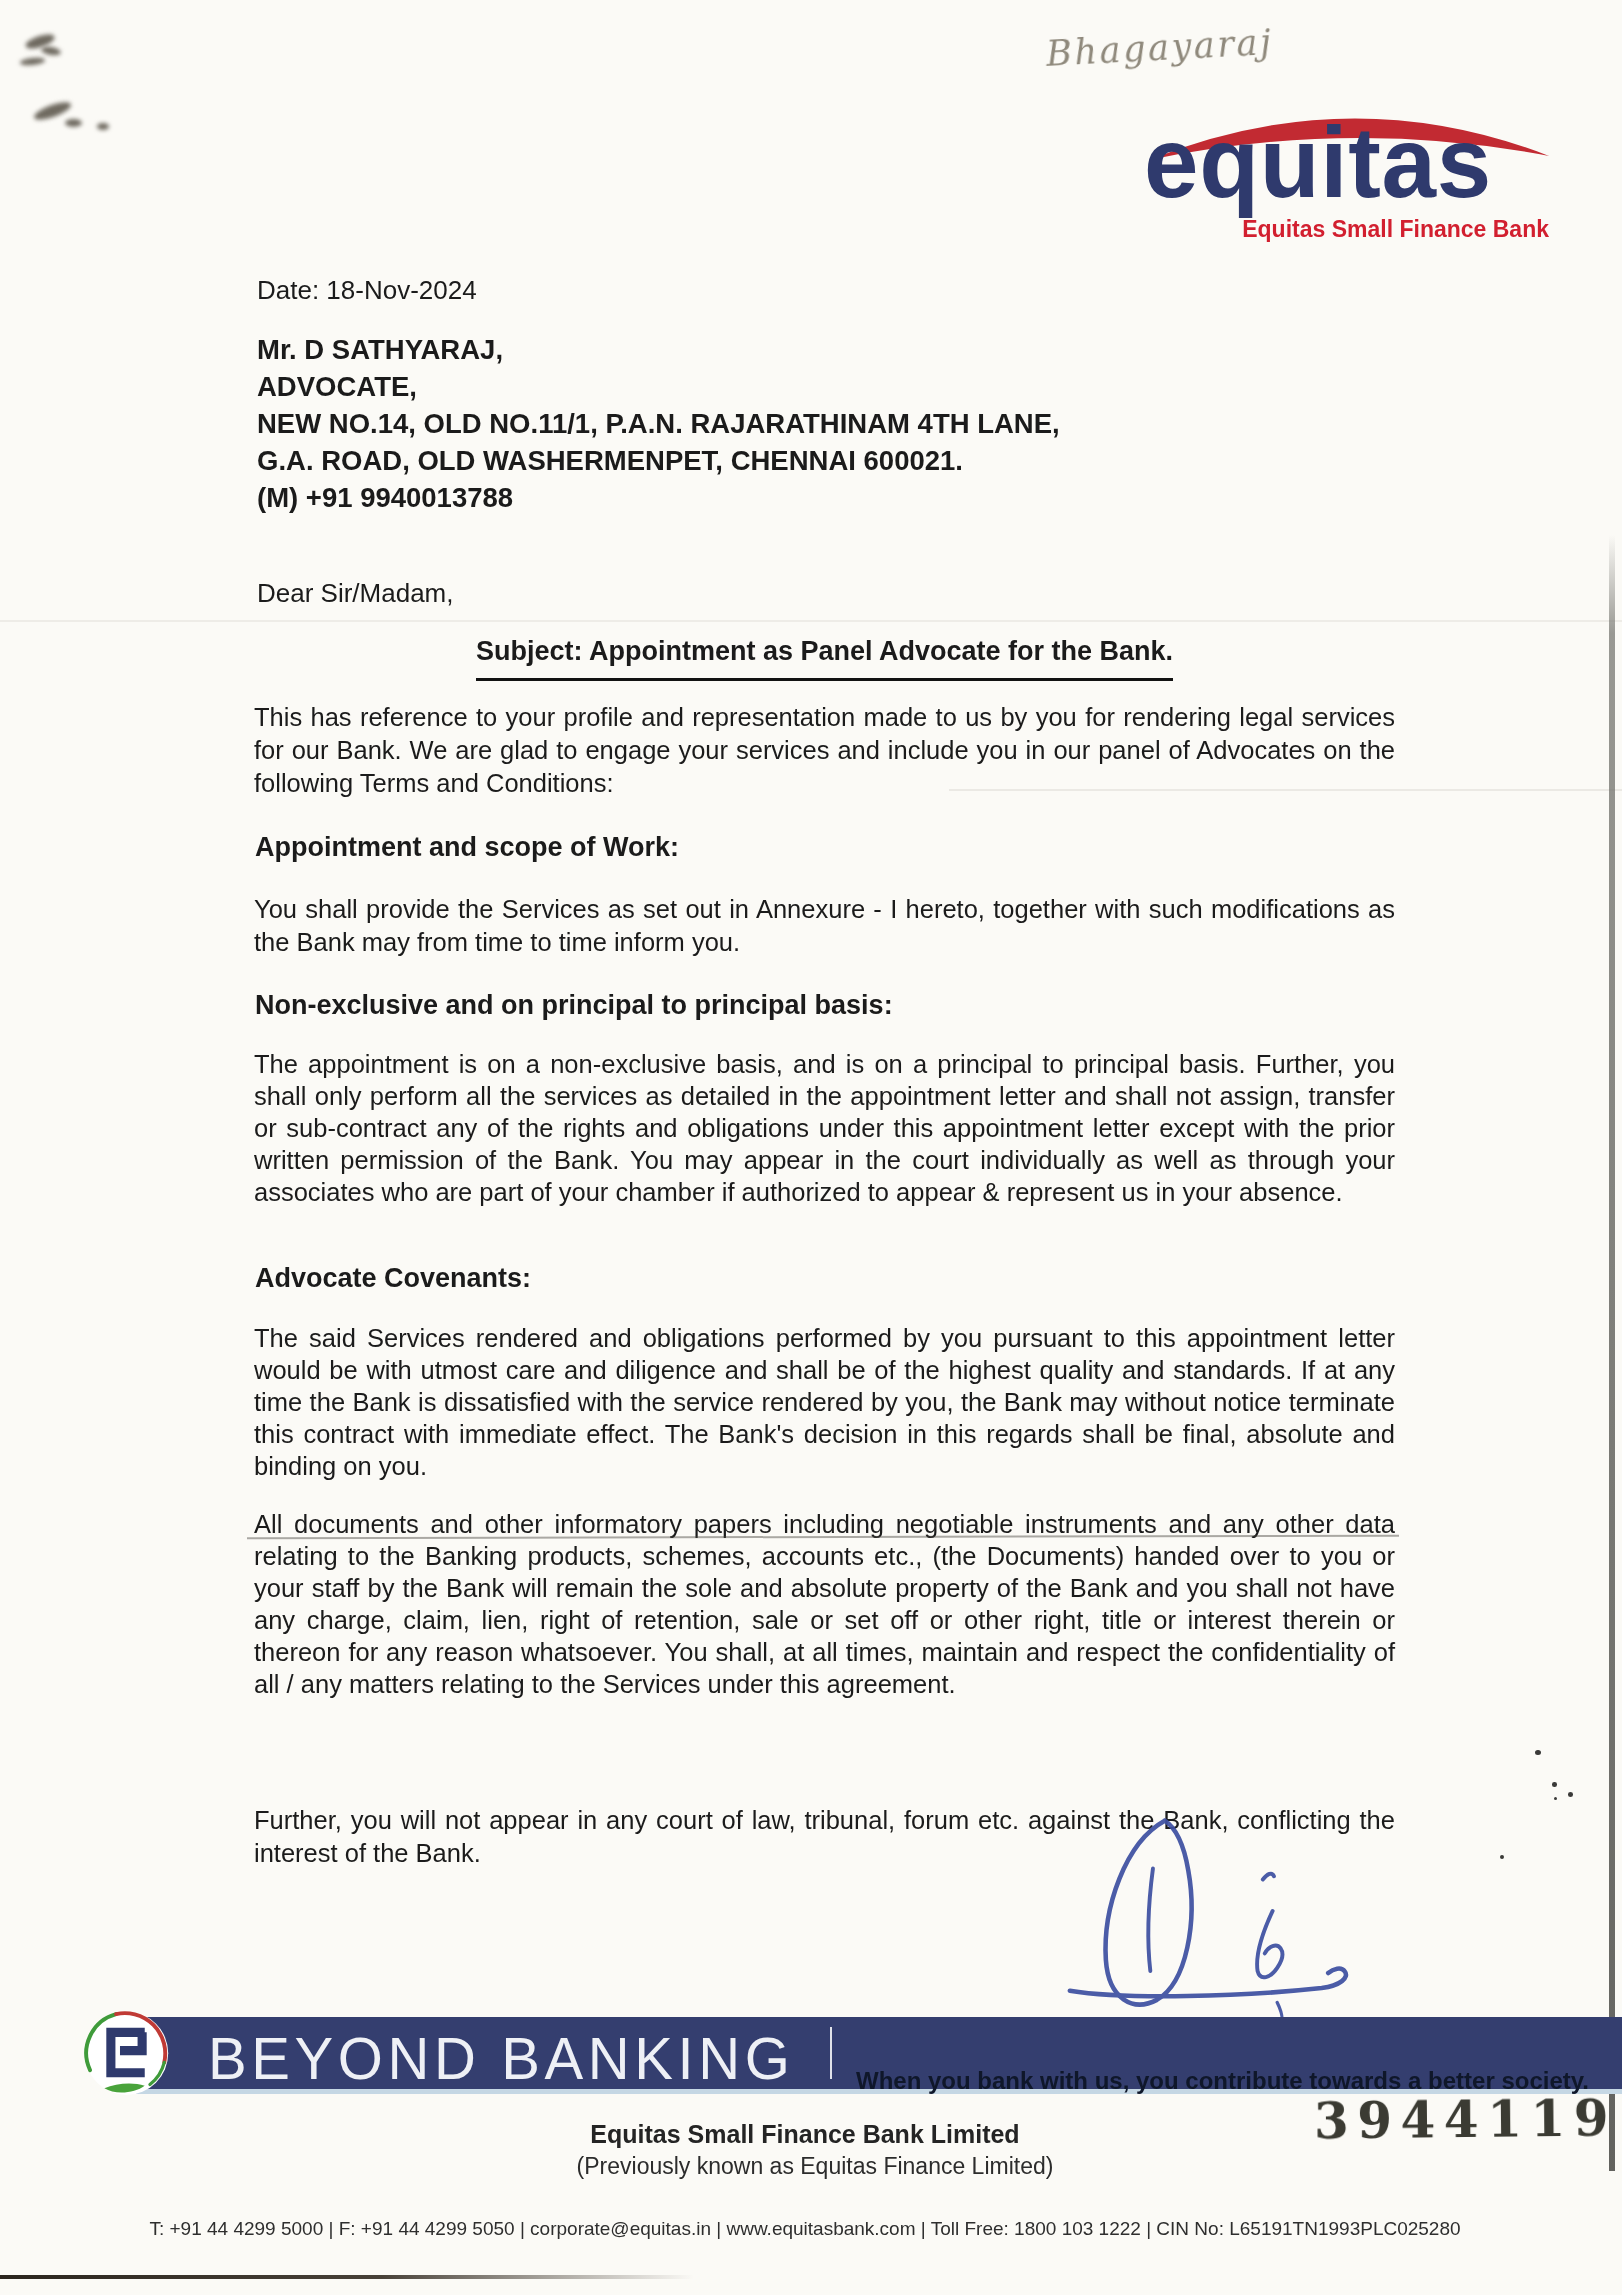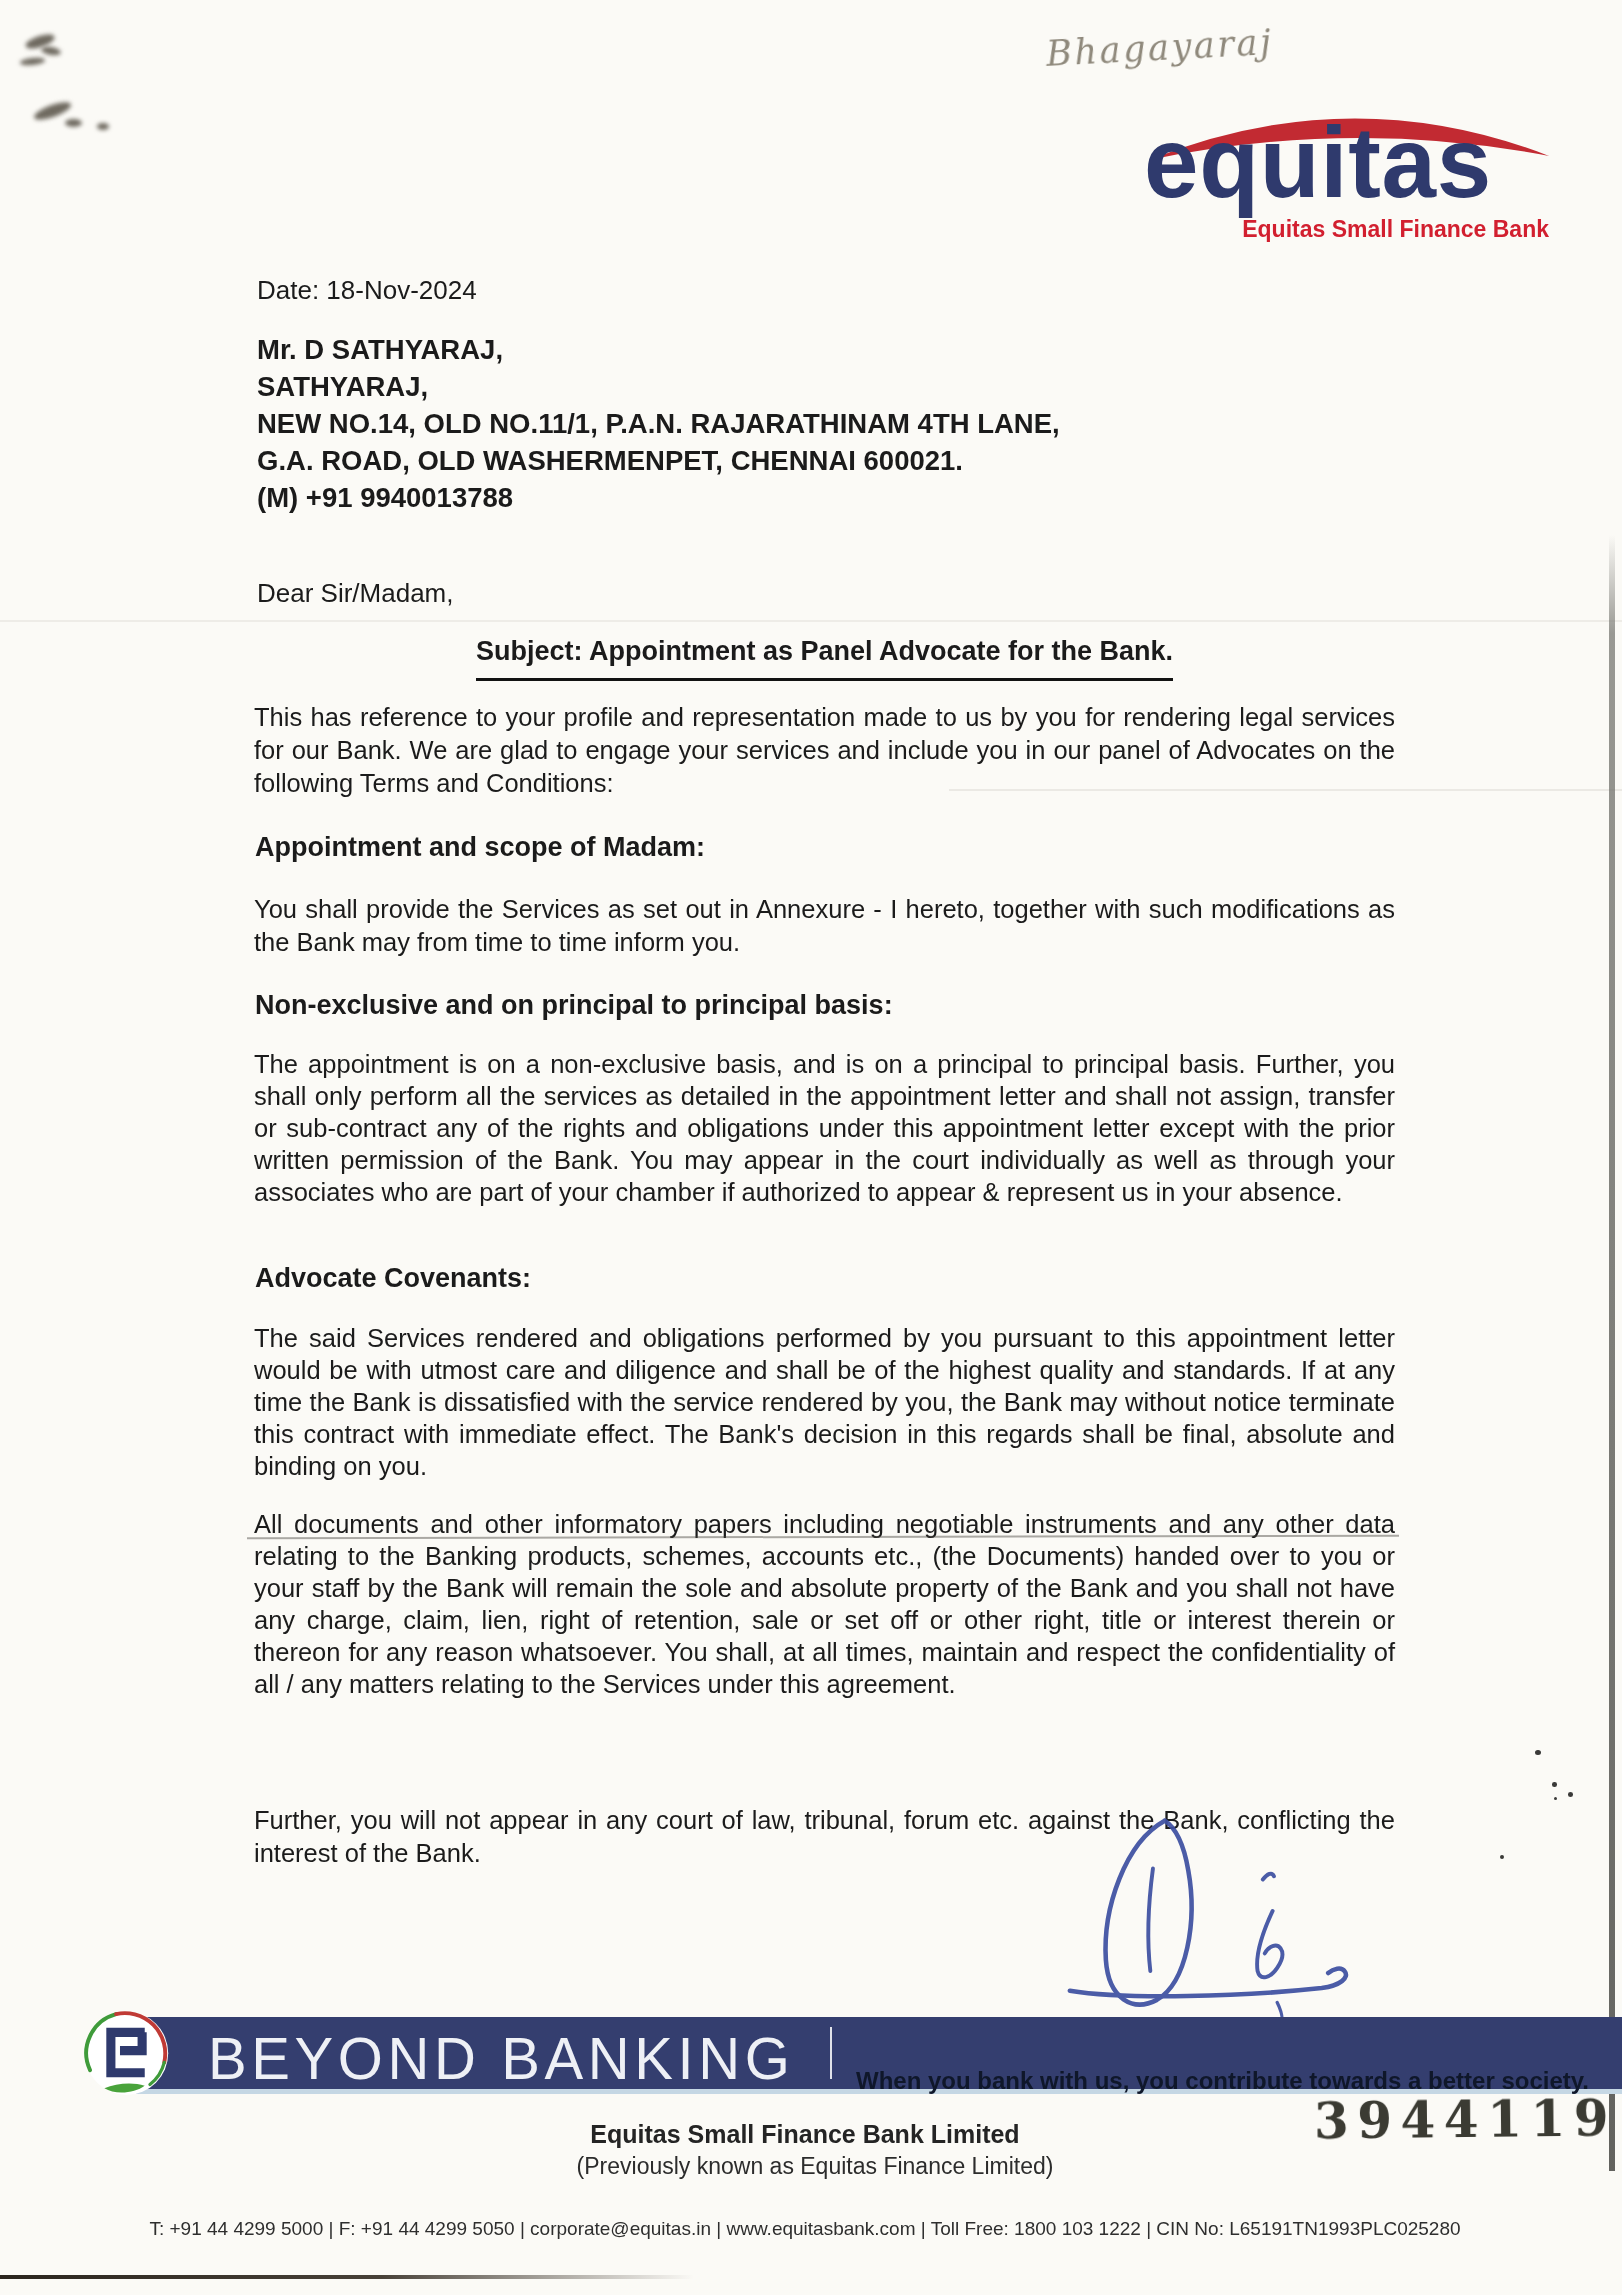--- a/index.html
+++ b/index.html
@@ -124,35 +124,35 @@
   <svg class="abs" style="left:1144px;top:96px;" width="410" height="73" viewBox="0 0 626 112">
     <path d="M 6,98 Q 316,-26 620,92 Q 316,34 6,98 Z" fill="#c22a32"></path>
   </svg>
   <div class="abs logo-wordmark">equitas</div>
   <div class="abs logo-tagline">Equitas Small Finance Bank</div>
 
   <div class="abs dateline">Date: 18-Nov-2024</div>
 
   <div class="abs addr">
     <div>Mr. D SATHYARAJ,</div>
-    <div>SATHYARAJ,</div>
+    <div>ADVOCATE,</div>
     <div>NEW NO.14, OLD NO.11/1, P.A.N. RAJARATHINAM 4TH LANE,</div>
     <div>G.A. ROAD, OLD WASHERMENPET, CHENNAI 600021.</div>
     <div>(M) +91 9940013788</div>
   </div>
 
   <div class="abs salutation">Dear Sir/Madam,</div>
 
   <div class="abs subjectwrap">
     <span class="subject">Subject: Appointment as Panel Advocate for the Bank.</span>
   </div>
 
   <div class="abs para p-intro">This has reference to your profile and representation made to us by you for rendering legal services for our Bank. We are glad to engage your services and include you in our panel of Advocates on the following Terms and Conditions:</div>
 
-  <div class="abs h1">Appointment and scope of Madam:</div>
+  <div class="abs h1">Appointment and scope of Work:</div>
   <div class="abs para p1">You shall provide the Services as set out in Annexure - I hereto, together with such modifications as the Bank may from time to time inform you.</div>
 
   <div class="abs h2">Non-exclusive and on principal to principal basis:</div>
   <div class="abs para p2">The appointment is on a non-exclusive basis, and is on a principal to principal basis. Further, you shall only perform all the services as detailed in the appointment letter and shall not assign, transfer or sub-contract any of the rights and obligations under this appointment letter except with the prior written permission of the Bank. You may appear in the court individually as well as through your associates who are part of your chamber if authorized to appear &amp; represent us in your absence.</div>
 
   <div class="abs h3">Advocate Covenants:</div>
   <div class="abs para p3">The said Services rendered and obligations performed by you pursuant to this appointment letter would be with utmost care and diligence and shall be of the highest quality and standards. If at any time the Bank is dissatisfied with the service rendered by you, the Bank may without notice terminate this contract with immediate effect. The Bank's decision in this regards shall be final, absolute and binding on you.</div>
   <div class="abs para p4">All documents and other informatory papers including negotiable instruments and any other data relating to the Banking products, schemes, accounts etc., (the Documents) handed over to you or your staff by the Bank will remain the sole and absolute property of the Bank and you shall not have any charge, claim, lien, right of retention, sale or set off or other right, title or interest therein or thereon for any reason whatsoever. You shall, at all times, maintain and respect the confidentiality of all / any matters relating to the Services under this agreement.</div>
   <div class="abs para p5">Further, you will not appear in any court of law, tribunal, forum etc. against the Bank, conflicting the interest of the Bank.</div>
 

